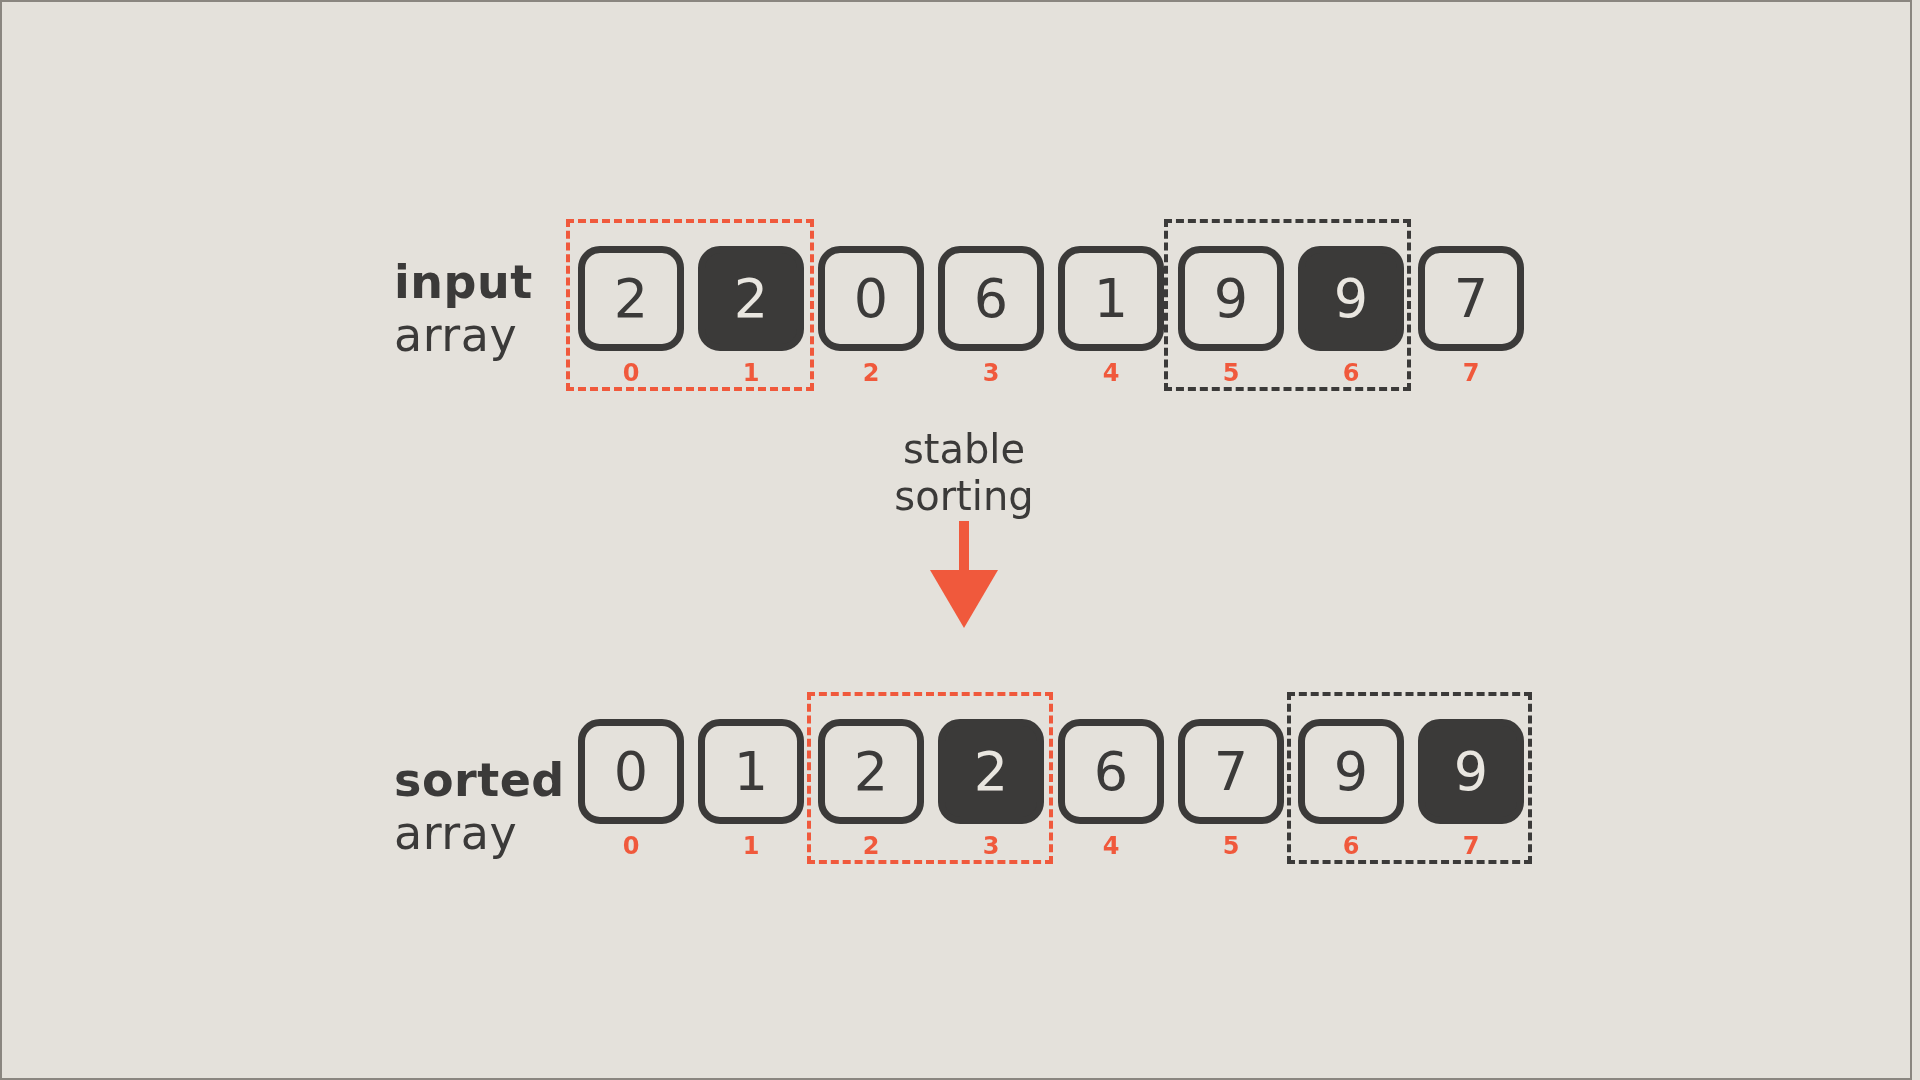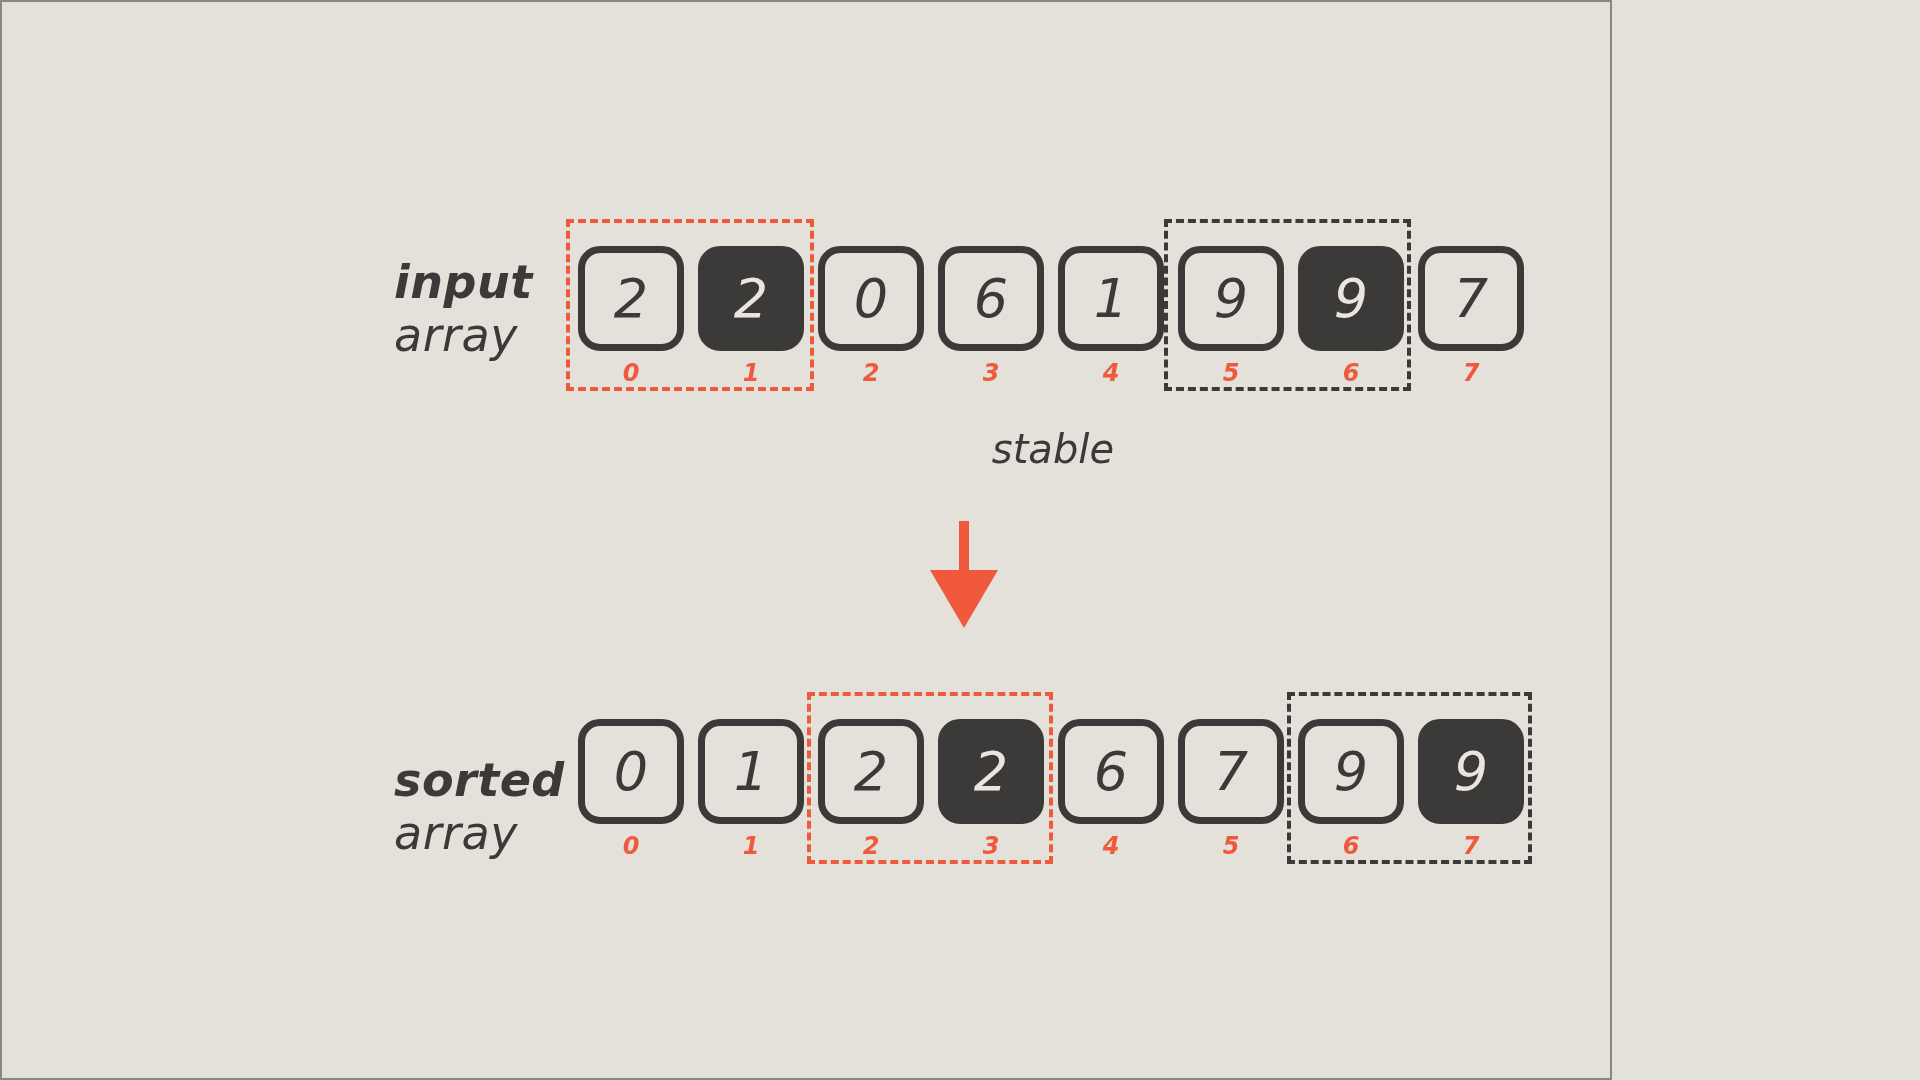--- a/index.html
+++ b/index.html
@@ -8,26 +8,25 @@
   }
   body {
     width: 1920px;
     height: 1080px;
     background: var(--background, #e4e1db);
     font-family: "DejaVu Sans", "Liberation Sans", sans-serif;
     overflow: hidden;
   }
   #canvas {
     position: relative;
-    width: 1612px;
+    width: 1912px;
     height: 1080px;
     box-sizing: border-box;
     border: 2px solid var(--frame, #8a8680);
     background: var(--background, #e4e1db);
-    font-style: italic;
   }
 
   
   .arr-label {
     position: absolute;
     left: 392px;
     color: var(--dark, #3b3a39);
     font-size: 46px;
     line-height: 53px;
     letter-spacing: 0.5px;
@@ -80,21 +79,21 @@
   }
   .group-box.orange { border-color: var(--orange, #f0593c); }
   .group-box.darkbox { border-color: var(--dark, #3b3a39); }
 
   
   .transform-label {
     position: absolute;
     left: 812px;
     top: 424px;
     width: 300px;
-    text-align: right;
+    text-align: center;
     font-size: 40px;
     line-height: 47px;
     color: var(--dark, #3b3a39);
   }
   .arrow-stem {
     position: absolute;
     left: 957px;
     top: 519px;
     width: 10px;
     height: 52px;
@@ -170,20 +169,21 @@
     <div class="cellwrap">
       <div class="cell">
         <span class="cell-value">7</span>
       </div>
       <div class="idx">7</div>
     </div>
   </div>
 
   <div class="transform-label">
     <div>stable</div>
+    <div>sorting</div>
   </div>
 
   <div class="arrow-stem"></div>
   <div class="arrow-head"></div>
 
   <div class="arr-label" style="top: 720px; margin-top: 32px;">
     <div class="lbl-bold">sorted</div>
     <div>array</div>
   </div>
 

